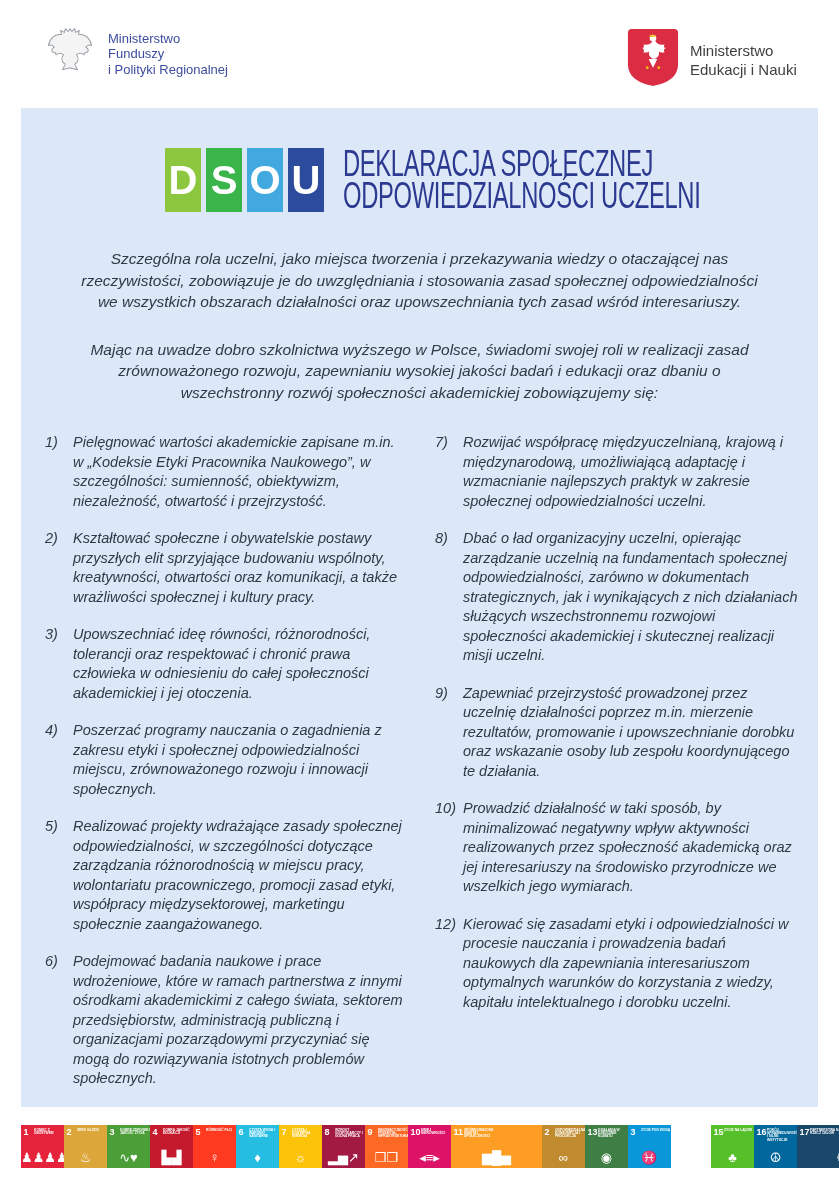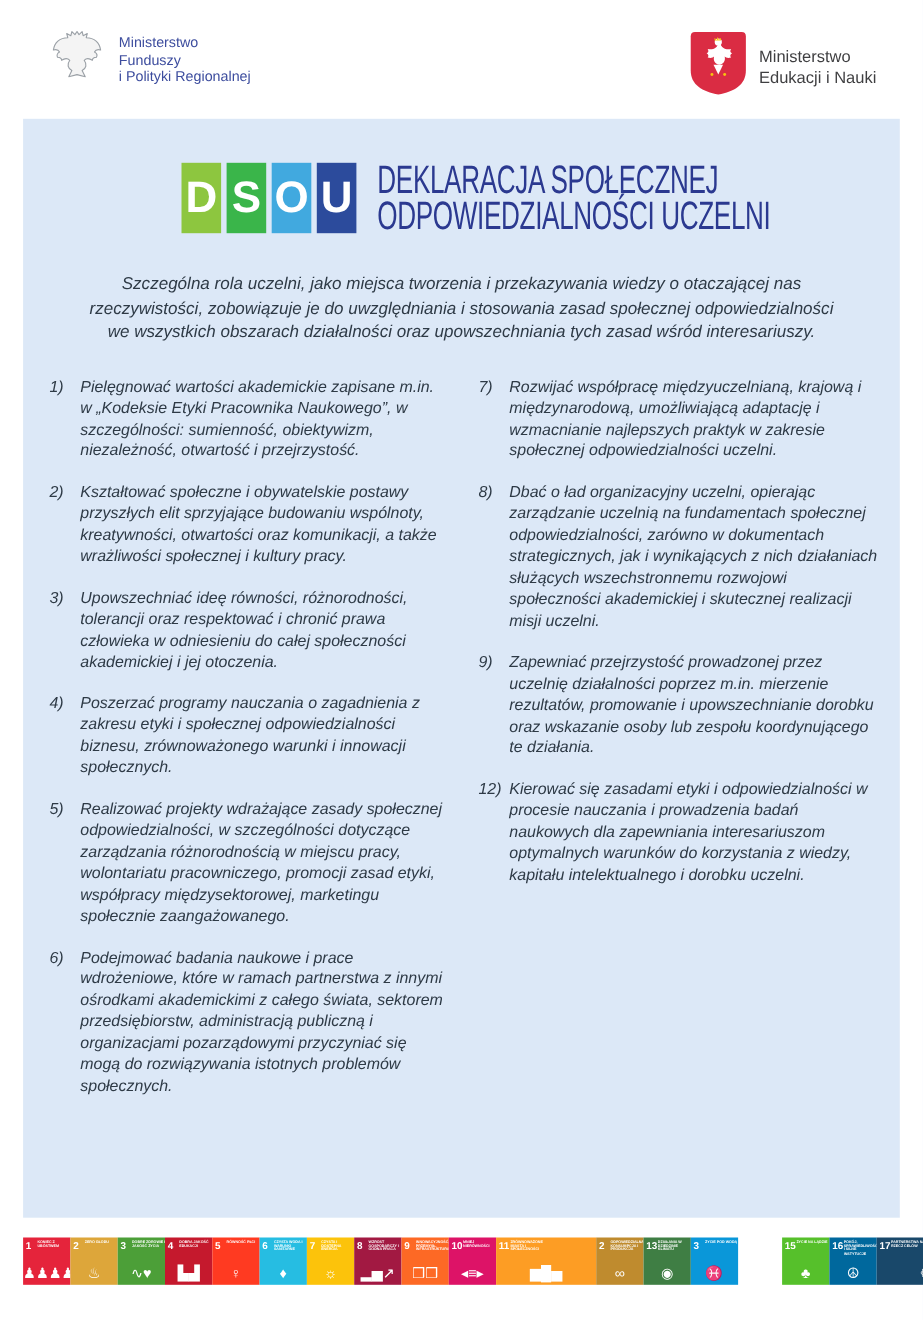--- a/index.html
+++ b/index.html
@@ -116,20 +116,21 @@
 
         <span class="tile" style="background-color: rgb(44, 75, 156);">U</span>
       </span>
     <div class="logo-title" style="color: rgb(43, 57, 144);">
       <span>DEKLARACJA SPOŁECZNEJ</span><br>
       <span>ODPOWIEDZIALNOŚCI UCZELNI</span>
     </div>
   </div>
 
   <p class="intro p1">Szczególna rola uczelni, jako miejsca tworzenia i przekazywania wiedzy o otaczającej nas rzeczywistości, zobowiązuje je do uwzględniania i stosowania zasad społecznej odpowiedzialności we wszystkich obszarach działalności oraz upowszechniania tych zasad wśród interesariuszy.</p>
+  <p class="intro p2">Mając na uwadze dobro szkolnictwa wyższego w Polsce, świadomi swojej roli w realizacji zasad zrównoważonego rozwoju, zapewnianiu wysokiej jakości badań i edukacji oraz dbaniu o wszechstronny rozwój społeczności akademickiej zobowiązujemy się:</p>
 
   <div class="columns">
     <div class="col">
 
         <div class="item">
           <span>1)</span>
           <span>Pielęgnować wartości akademickie zapisane m.in. w „Kodeksie Etyki Pracownika Naukowego”, w szczególności: sumienność, obiektywizm, niezależność, otwartość i przejrzystość.</span>
         </div>
 
         <div class="item">
@@ -137,21 +138,21 @@
           <span>Kształtować społeczne i obywatelskie postawy przyszłych elit sprzyjające budowaniu wspólnoty, kreatywności, otwartości oraz komunikacji, a także wrażliwości społecznej i kultury pracy.</span>
         </div>
 
         <div class="item">
           <span>3)</span>
           <span>Upowszechniać ideę równości, różnorodności, tolerancji oraz respektować i chronić prawa człowieka w odniesieniu do całej społeczności akademickiej i jej otoczenia.</span>
         </div>
 
         <div class="item">
           <span>4)</span>
-          <span>Poszerzać programy nauczania o zagadnienia z zakresu etyki i społecznej odpowiedzialności biznesu, zrównoważonego warunki i innowacji społecznych.</span>
+          <span>Poszerzać programy nauczania o zagadnienia z zakresu etyki i społecznej odpowiedzialności miejscu, zrównoważonego rozwoju i innowacji społecznych.</span>
         </div>
 
         <div class="item">
           <span>5)</span>
           <span>Realizować projekty wdrażające zasady społecznej odpowiedzialności, w szczególności dotyczące zarządzania różnorodnością w miejscu pracy, wolontariatu pracowniczego, promocji zasad etyki, współpracy międzysektorowej, marketingu społecznie zaangażowanego.</span>
         </div>
 
         <div class="item">
           <span>6)</span>
           <span>Podejmować badania naukowe i prace wdrożeniowe, które w ramach partnerstwa z innymi ośrodkami akademickimi z całego świata, sektorem przedsiębiorstw, administracją publiczną i organizacjami pozarządowymi przyczyniać się mogą do rozwiązywania istotnych problemów społecznych.</span>
@@ -167,20 +168,24 @@
         <div class="item">
           <span>8)</span>
           <span>Dbać o ład organizacyjny uczelni, opierając zarządzanie uczelnią na fundamentach społecznej odpowiedzialności, zarówno w dokumentach strategicznych, jak i wynikających z nich działaniach służących wszechstronnemu rozwojowi społeczności akademickiej i skutecznej realizacji misji uczelni.</span>
         </div>
 
         <div class="item">
           <span>9)</span>
           <span>Zapewniać przejrzystość prowadzonej przez uczelnię działalności poprzez m.in. mierzenie rezultatów, promowanie i upowszechnianie dorobku oraz wskazanie osoby lub zespołu koordynującego te działania.</span>
         </div>
 
+        <div class="item">
+          <span>10)</span>
+          <span>Prowadzić działalność w taki sposób, by minimalizować negatywny wpływ aktywności realizowanych przez społeczność akademicką oraz jej interesariuszy na środowisko przyrodnicze we wszelkich jego wymiarach.</span>
+        </div>
 
 
         <div class="item">
           <span>12)</span>
           <span>Kierować się zasadami etyki i odpowiedzialności w procesie nauczania i prowadzenia badań naukowych dla zapewniania interesariuszom optymalnych warunków do korzystania z wiedzy, kapitału intelektualnego i dorobku uczelni.</span>
         </div>
       </div>
   </div>
 </main>
 

